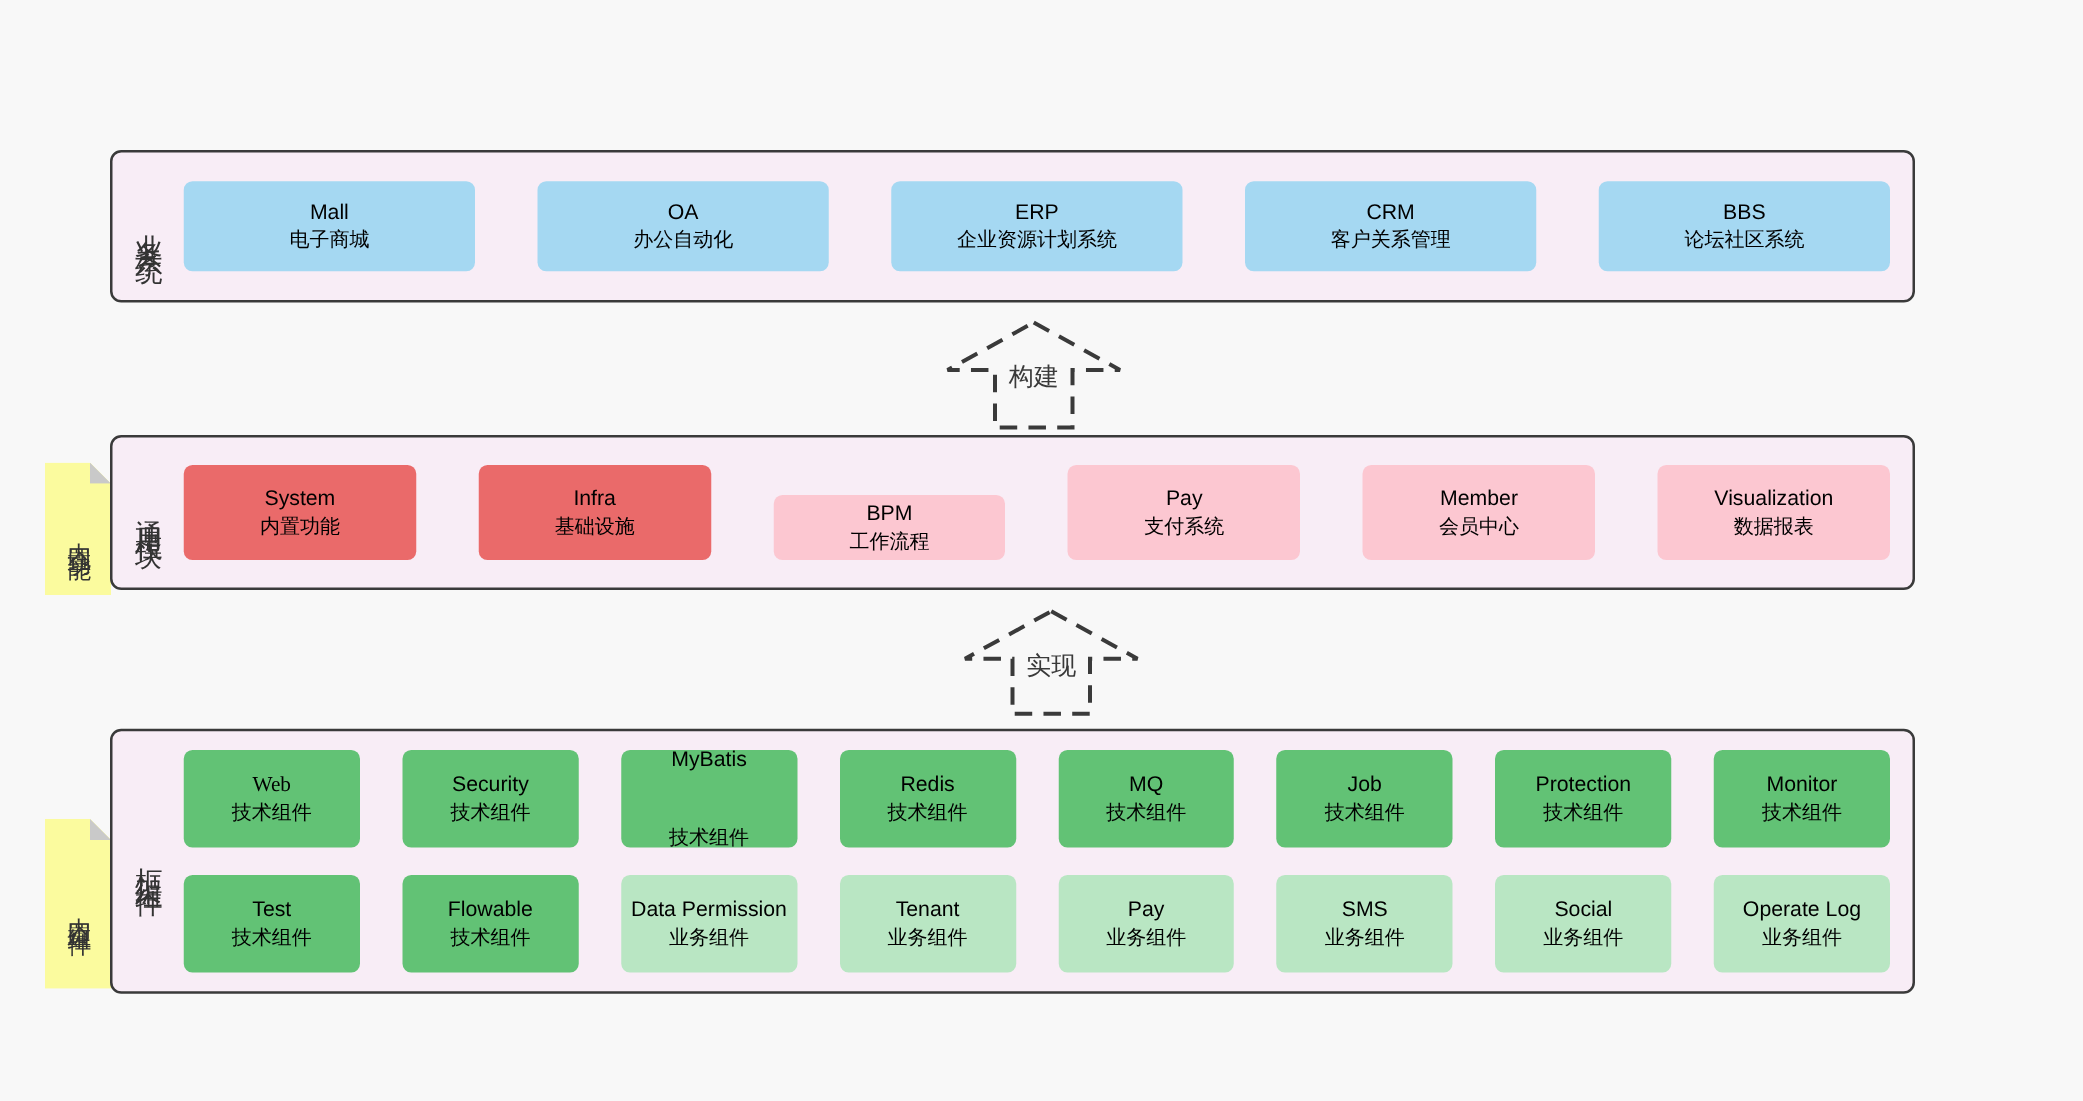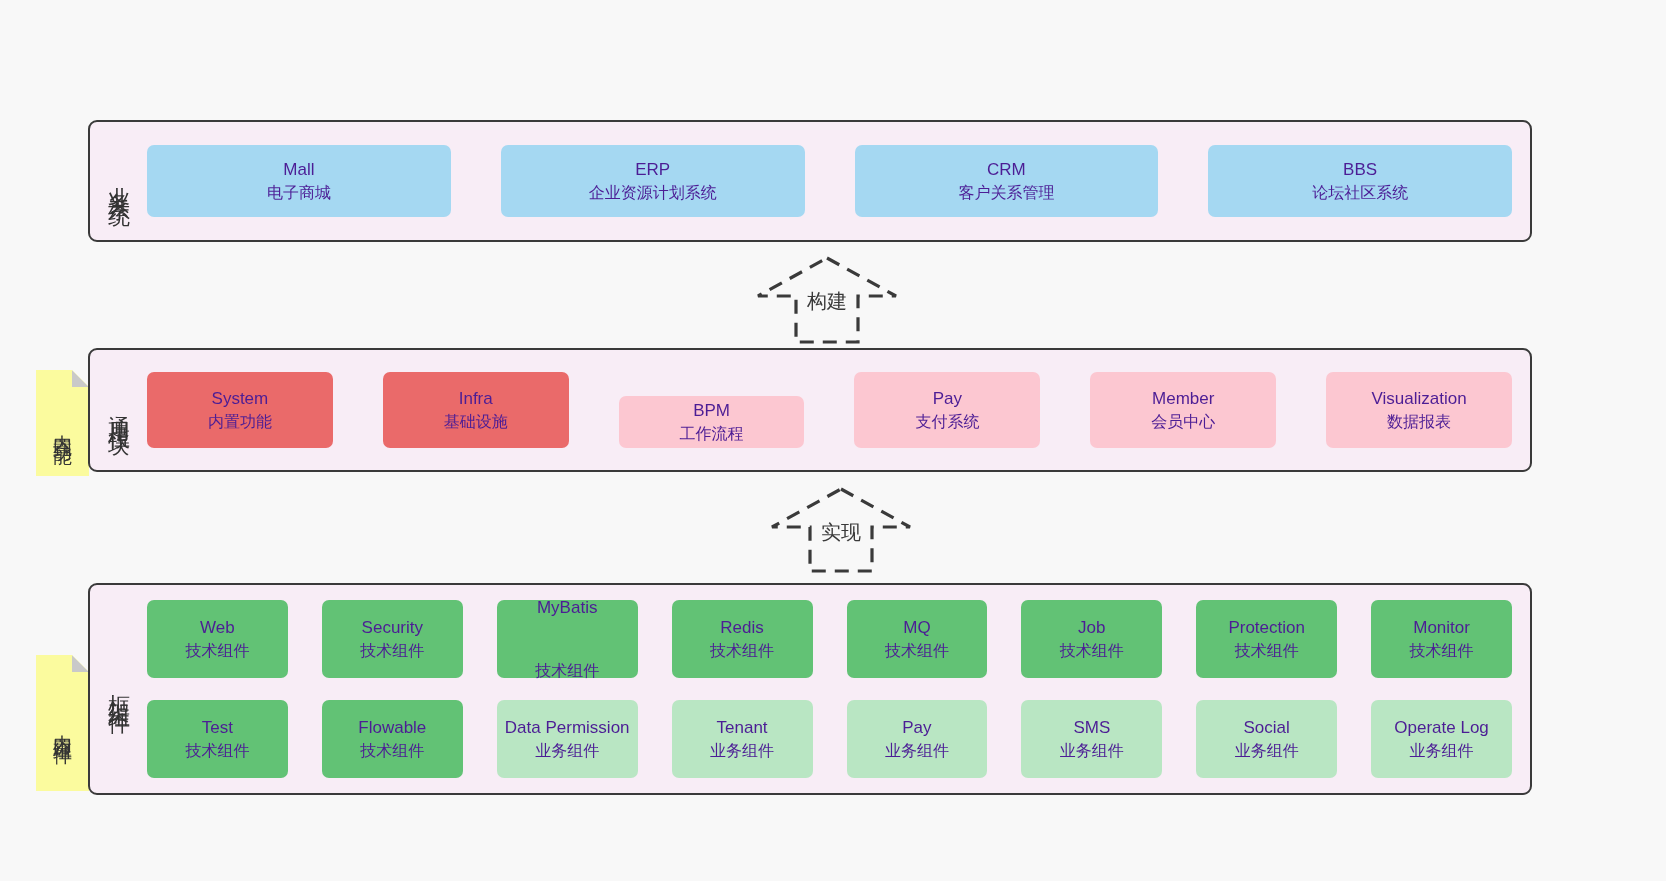--- a/index.html
+++ b/index.html
@@ -27,21 +27,21 @@
          font-size:22px;letter-spacing:6px;}
 
   .rows{position:absolute;left:57px;right:18px;top:0;bottom:0;
         display:flex;flex-direction:column;justify-content:center;gap:22px;}
   .row{display:flex;gap:50px;}
   .panel-1 .row{height:72px;}
   .panel-2 .row{height:76px;}
   .panel-3 .row{height:78px;gap:34px;}
 
   .box{flex:1;border-radius:7px;display:flex;flex-direction:column;justify-content:center;
-       align-items:center;text-align:center;color:#4c1d95;padding:4px 6px;box-sizing:border-box;
+       align-items:center;text-align:center;color:#000000;padding:4px 6px;box-sizing:border-box;
        line-height:1.4;}
   .box .title{font-size:17px;}
   .box .subtitle{font-size:16px;}
 
   
   .arrow{position:absolute;z-index:3;}
   .arrow-1{left:752px;top:255px;}
   .arrow-2{left:766px;top:486px;}
   .arrow text{font-family:"Liberation Sans",sans-serif;}
 </style>
@@ -61,20 +61,24 @@
 
   <section class="panel panel-1">
     <div class="band-label vtext">业务系统</div>
     <div class="rows">
         <div class="row">
           <div class="box" style="background: rgb(165, 216, 242);">
             <span class="title">Mall</span>
             <span class="subtitle">电子商城</span>
           </div>
           <div class="box" style="background: rgb(165, 216, 242);">
+            <span class="title">OA</span>
+            <span class="subtitle">办公自动化</span>
+          </div>
+          <div class="box" style="background: rgb(165, 216, 242);">
             <span class="title">ERP</span>
             <span class="subtitle">企业资源计划系统</span>
           </div>
           <div class="box" style="background: rgb(165, 216, 242);">
             <span class="title">CRM</span>
             <span class="subtitle">客户关系管理</span>
           </div>
           <div class="box" style="background: rgb(165, 216, 242);">
             <span class="title">BBS</span>
             <span class="subtitle">论坛社区系统</span>
@@ -112,21 +116,21 @@
             <span class="subtitle">数据报表</span>
           </div>
         </div>
       </div>
   </section>
 
   <section class="panel panel-3">
     <div class="band-label vtext">框架组件</div>
     <div class="rows">
         <div class="row">
-          <div class="box" style="background: rgb(98, 194, 117);">
+          <div class="box" style="background: rgb(98, 194, 117); font-family: Liberation Serif, serif;">
             <span class="title">Web</span>
             <span class="subtitle">技术组件</span>
           </div>
           <div class="box" style="background: rgb(98, 194, 117);">
             <span class="title">Security</span>
             <span class="subtitle">技术组件</span>
           </div>
           <div class="box" style="background: rgb(98, 194, 117); gap: 40px;">
             <span class="title">MyBatis</span>
             <span class="subtitle">技术组件</span>

